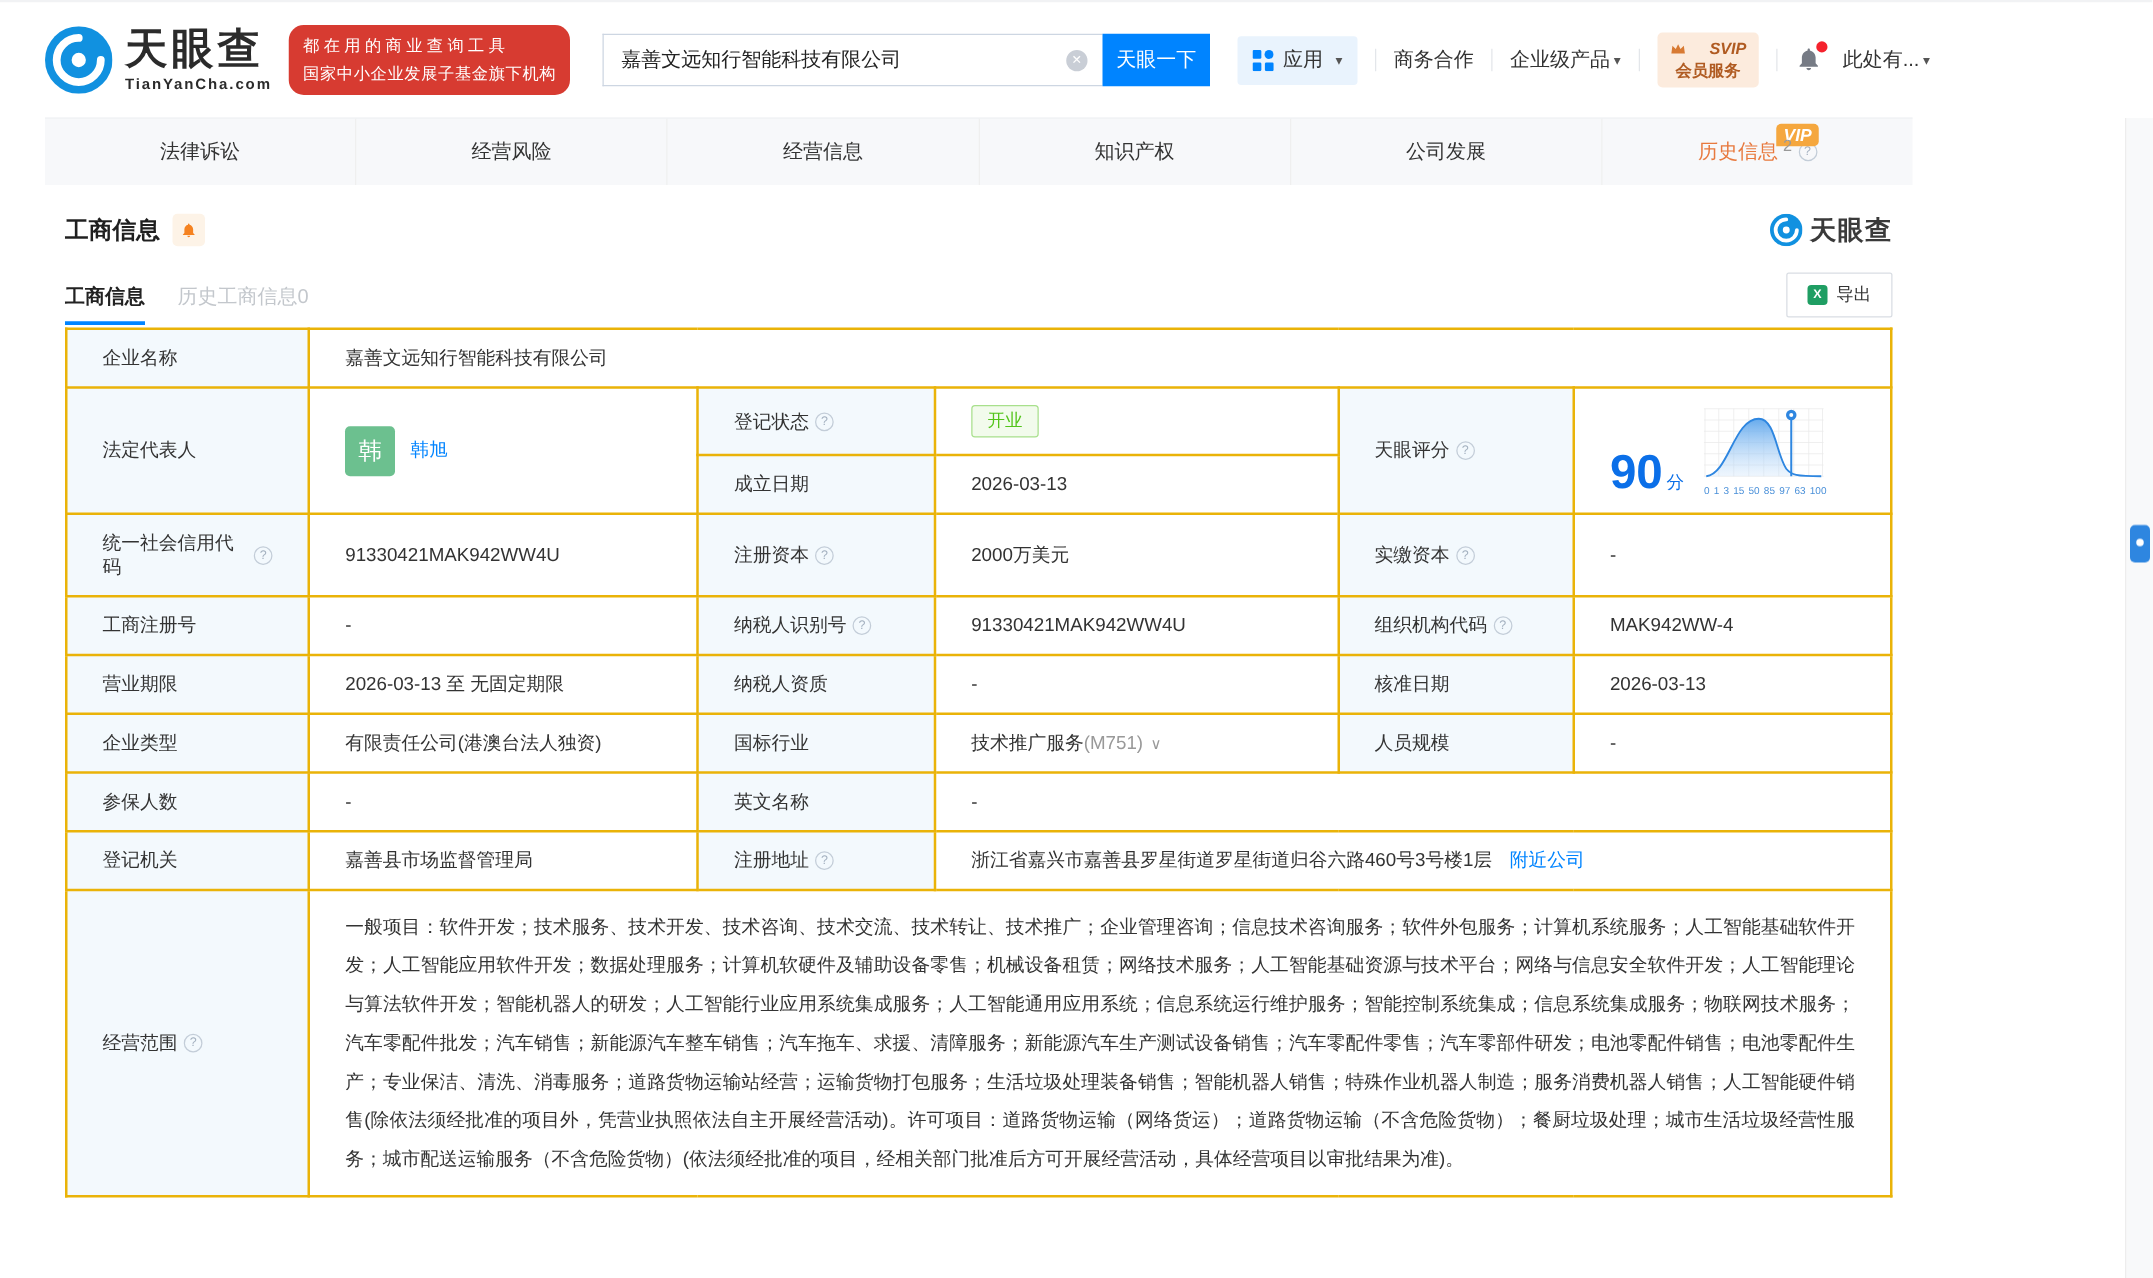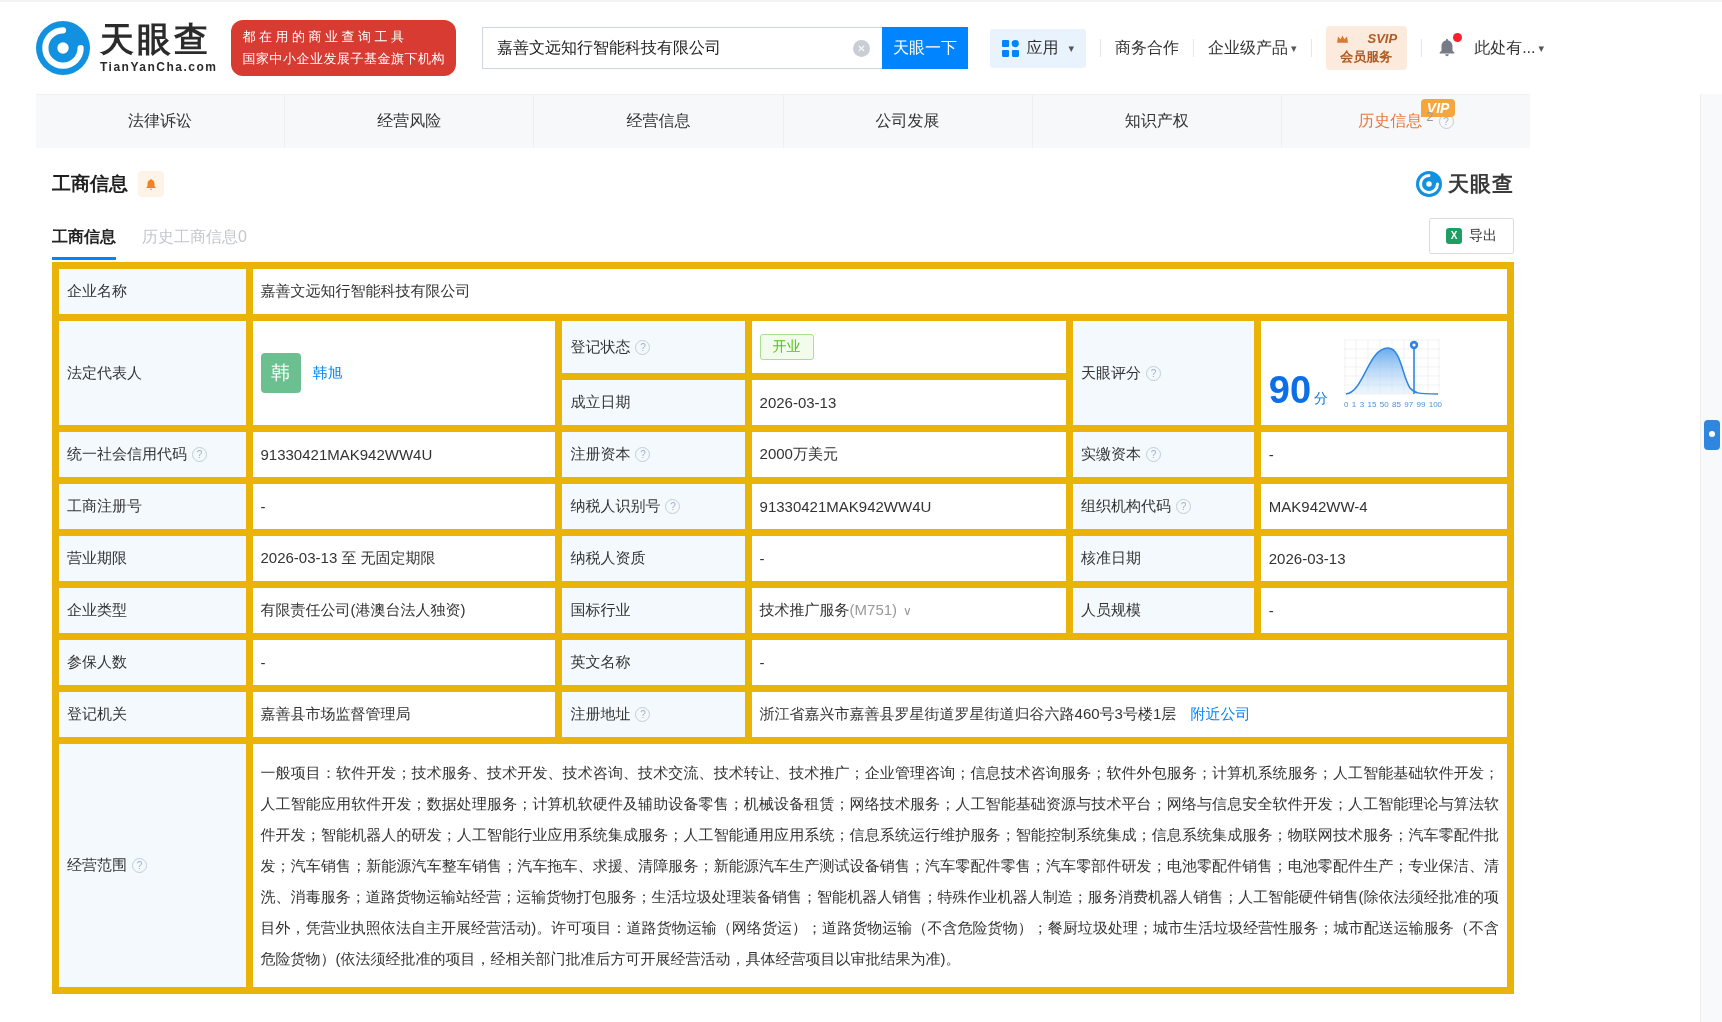--- a/index.html
+++ b/index.html
@@ -73,21 +73,21 @@
   .subtab.active { color:#222; font-weight:bold; }
   .subtab.active::after { content:""; position:absolute; left:0; right:0; bottom:0; height:3px; background:#0084ff; }
   .export-btn { display:flex; align-items:center; gap:7px; background:#fff; border:1px solid #d9dde3;
     border-radius:2px; padding:8px 16px; font-size:14px; color:#333; cursor:pointer; margin-bottom:6px;
     font-family:inherit; }
   .xls-icon { width:16px; height:16px; background:#1f9e63; border-radius:3px; color:#fff; font-size:10px;
     font-weight:bold; line-height:16px; text-align:center; }
 
   
   .info-table { width:100%; border-collapse:collapse; margin-top:2px; table-layout:fixed; }
-  .info-table td { border:7px solid #eab308; padding:13px 8px; font-size:15px; color:#333; vertical-align:middle; }
+  .info-table td { border:2px solid #eab308; padding:13px 28px; font-size:15px; color:#333; vertical-align:middle; }
   .info-table td.lbl { background:#f3f9fd; }
   .lbl-inner { display:flex; align-items:center; }
   .dash {}
   .rep-cell { display:flex; align-items:center; gap:12px; }
   .avatar { width:40px; height:40px; border-radius:4px; background:#6cc08f; color:#fff; font-size:19px;
     display:flex; align-items:center; justify-content:center; flex:none; }
   a.blue-link { color:#0084ff; text-decoration:none; cursor:pointer; }
   .status-tag { display:inline-block; padding:3px 12px; color:#52c41a; background:#f2fbec;
     border:1px solid #a8e08c; border-radius:3px; font-size:14px; }
   .ind-code { color:#999; }
@@ -186,24 +186,24 @@
   <div class="mtab">
       <span>法律诉讼</span>
     </div>
   <div class="mtab">
       <span>经营风险</span>
     </div>
   <div class="mtab">
       <span>经营信息</span>
     </div>
   <div class="mtab">
+      <span>知识产权</span>
+    </div>
+  <div class="mtab">
       <span>公司发展</span>
-    </div>
-  <div class="mtab">
-      <span>知识产权</span>
     </div>
   <div class="mtab history">
     <span class="vip-badge">VIP</span>
     <span>历史信息</span>
     <span class="hcount">2</span>
     <span class="qmark">?</span>
   </div>
 </div>
 
 <main>
@@ -314,21 +314,21 @@
                 <circle cx="70" cy="7" r="1.6" fill="#fff"></circle>
               </svg>
               <div class="axis">
                 <span>0</span>
                   <span>1</span>
                 <span>3</span>
                   <span>15</span>
                 <span>50</span>
                   <span>85</span>
                 <span>97</span>
-                  <span>99</span>
+                  <span>63</span>
                 <span>100</span>
               </div>
             </div>
           </div>
         </td>
       </tr>
       <tr>
         <td class="lbl">成立日期</td>
         <td>2026-03-13</td>
       </tr>

